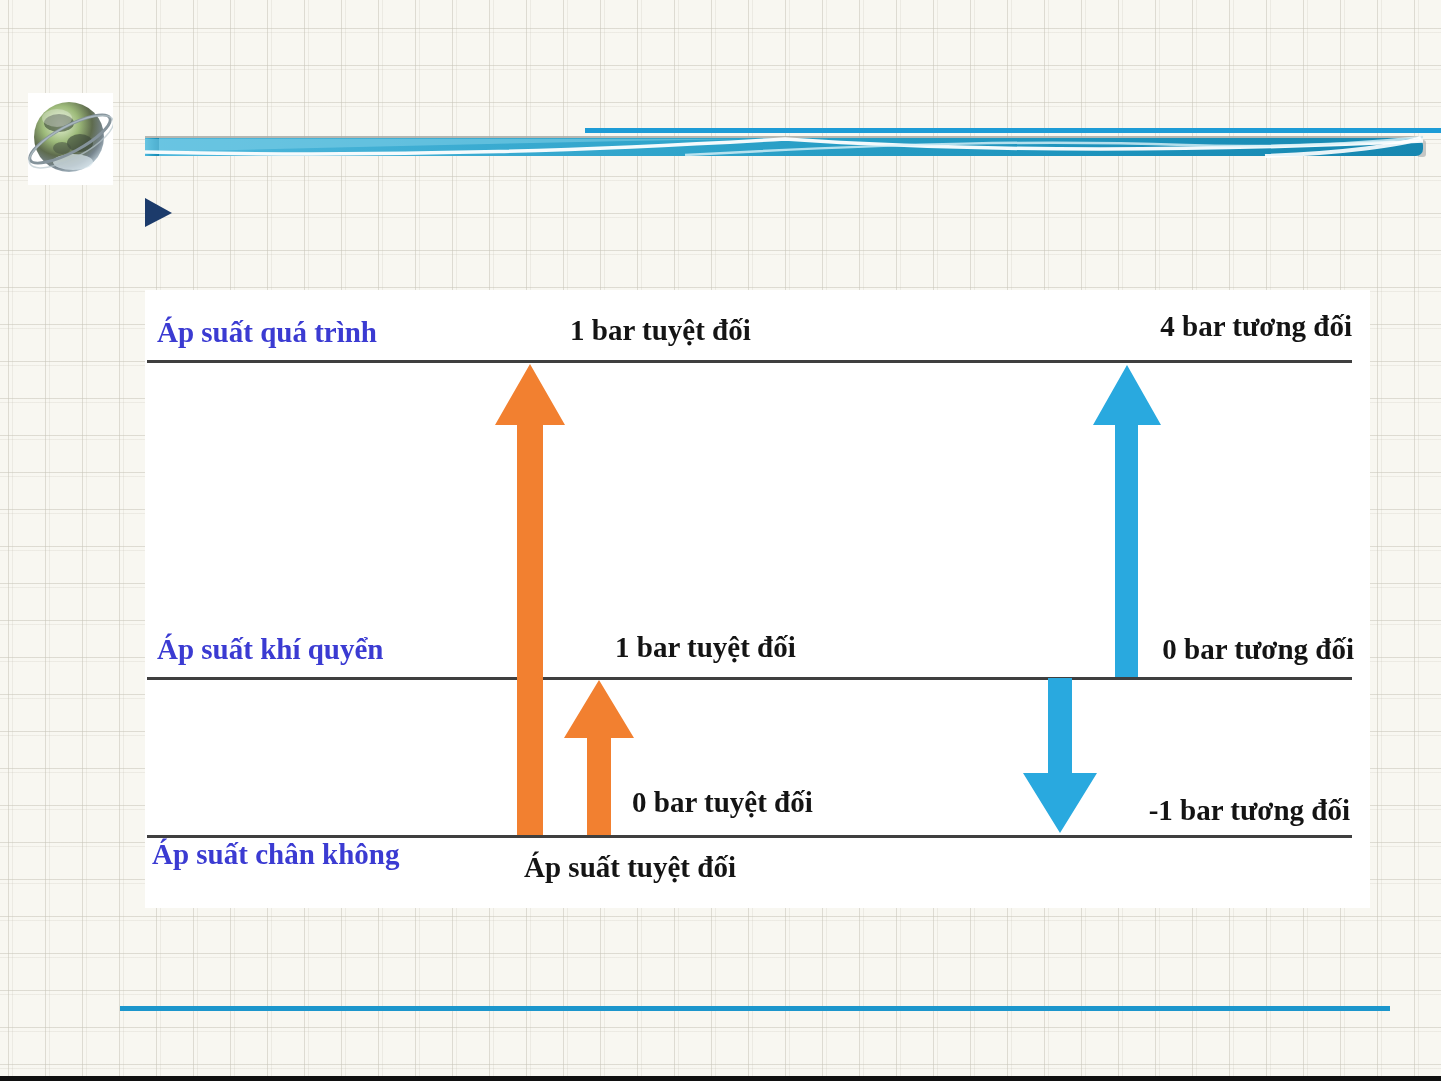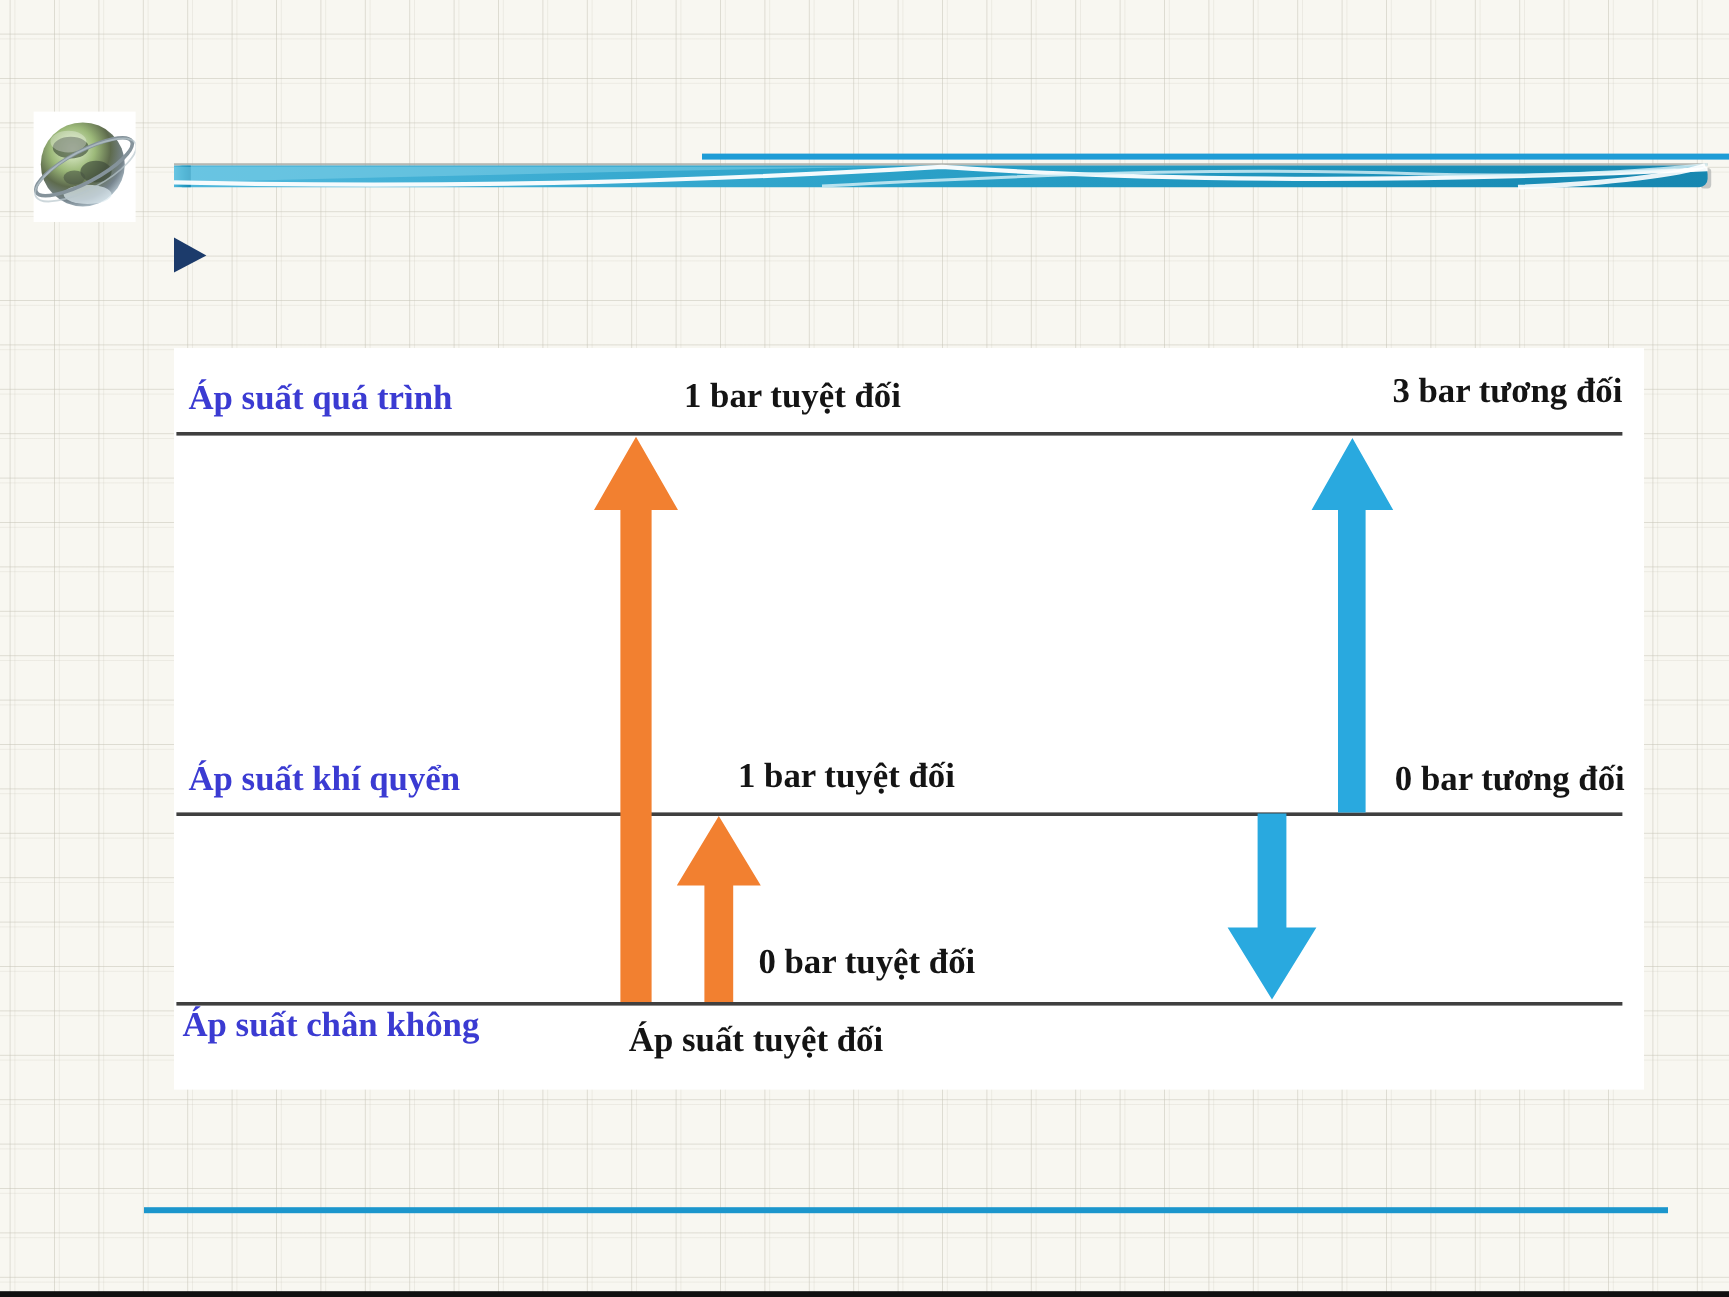--- a/index.html
+++ b/index.html
@@ -123,28 +123,29 @@
   <div class="bullet-triangle"></div>
 
   <div class="panel">
 
     <div class="pline top"></div>
     <div class="pline mid"></div>
     <div class="pline bot"></div>
 
     <div class="lvl-label" style="left:12px;top:26px;">Áp suất quá trình</div>
     <div class="val" style="left:425px;top:24px;">1 bar tuyệt đối</div>
-    <div class="val" style="right:18px;top:20px;">3 bar tương đối</div>
+    <div class="val" style="right:18px;top:20px;">4 bar tương đối</div>
 
     <div class="lvl-label" style="left:12px;top:343px;">Áp suất khí quyển</div>
     <div class="val" style="left:470px;top:341px;">1 bar tuyệt đối</div>
     <div class="val" style="right:16px;top:343px;text-align:center;">0 bar tương đối</div>
 
     <div class="lvl-label" style="left:7px;top:501px;margin-top:47px;">Áp suất chân không</div>
     <div class="val" style="left:487px;top:496px;">0 bar tuyệt đối</div>
+    <div class="val" style="right:20px;top:504px;">-1 bar tương đối</div>
 
     <div class="caption" style="left:335px;top:561px;text-align:center;">Áp suất tuyệt đối</div>
 
     <svg class="arrows" viewBox="0 0 1225 618">
       <polygon points="385,74 420,135 398,135 398,545 372,545 372,135 350,135" fill="#F28030"></polygon>
       <polygon points="454,390 489,448 466,448 466,545 442,545 442,448 419,448" fill="#F28030"></polygon>
       <polygon points="982,75 1016,135 993,135 993,387 970,387 970,135 948,135" fill="#29A9DF"></polygon>
       <polygon points="903,388 927,388 927,483 952,483 915,543 878,483 903,483" fill="#29A9DF"></polygon>
     </svg>
   </div>

